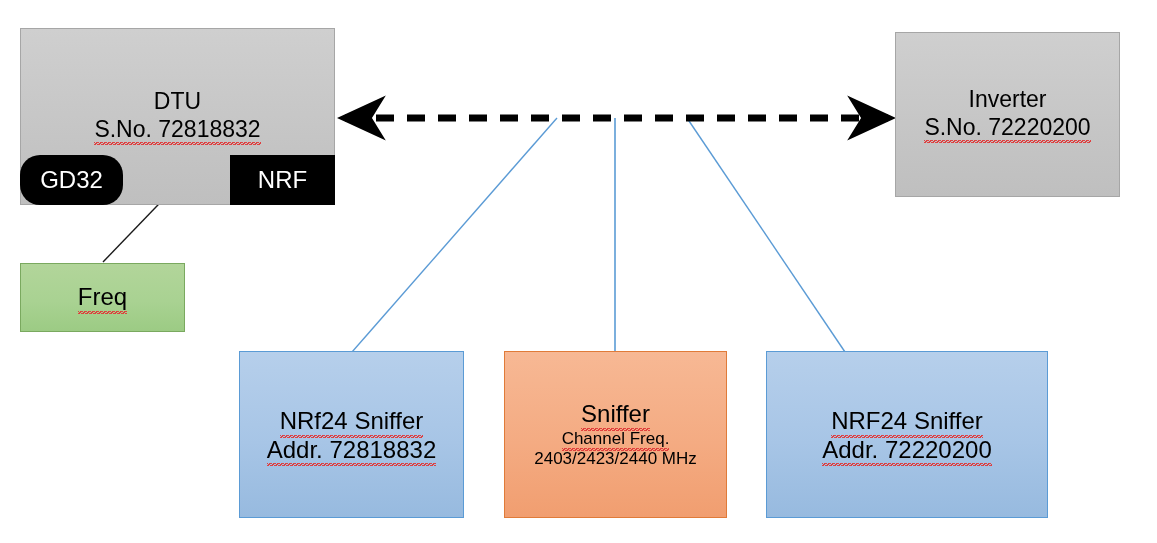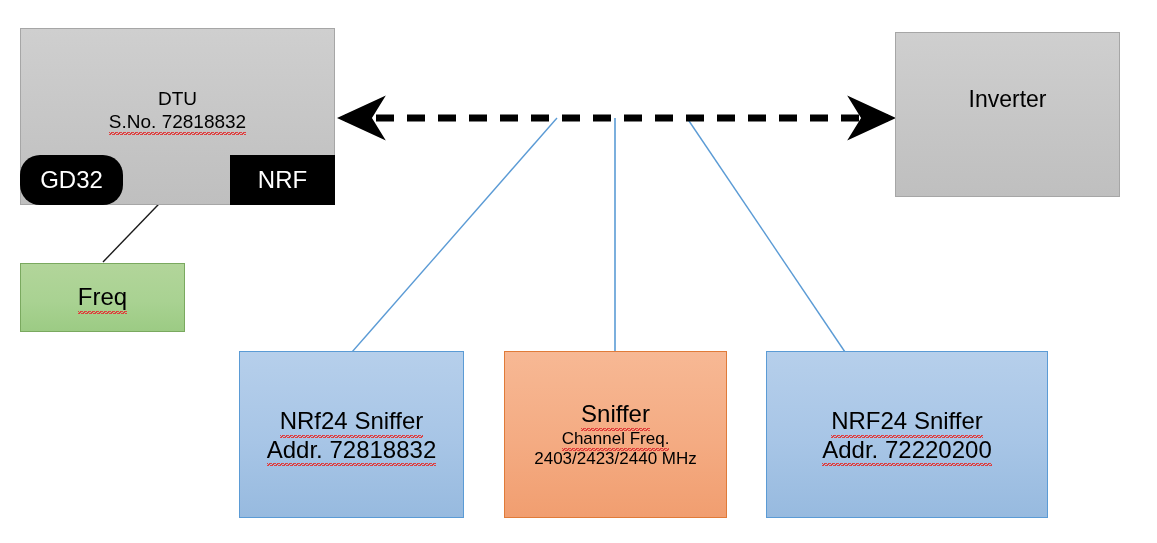--- a/index.html
+++ b/index.html
@@ -32,21 +32,21 @@
   
   #dtu-box {
     left: 20px; top: 28px; width: 315px; height: 177px;
     background: linear-gradient(180deg, #cfcfcf 0%, #c6c6c6 55%, #bfbfbf 100%);
     border: 1px solid #a6a6a6;
   }
   #dtu-label {
     position: absolute;
     left: 0; top: 58px; width: 100%;
     text-align: center;
-    font-size: 19px;
+    font-size: 23px;
     line-height: 1.22;
   }
   #inverter-box {
     left: 895px; top: 32px; width: 225px; height: 165px;
     background: linear-gradient(180deg, #cfcfcf 0%, #c6c6c6 55%, #bfbfbf 100%);
     border: 1px solid #a6a6a6;
     padding-left: 8px;
   }
   #inverter-label {
     position: absolute;
@@ -163,20 +163,23 @@
     <span>NRF</span>
   </div>
 
   <div class="box" id="logic-box">
     <span class="sq">Freq</span>
   </div>
 
   <div class="box" id="inverter-box">
     <div id="inverter-label">
       <div>Inverter</div>
+      <div>
+        <span class="sq">S.No. 72220200</span>
+      </div>
     </div>
   </div>
 
   <div class="box sniffer" id="sniffer-left">
     <div class="stack">
       <div class="big-line">
         <span class="sq">NRf24 Sniffer</span>
       </div>
       <div class="big-line">
         <span class="sq">Addr. 72818832</span>

